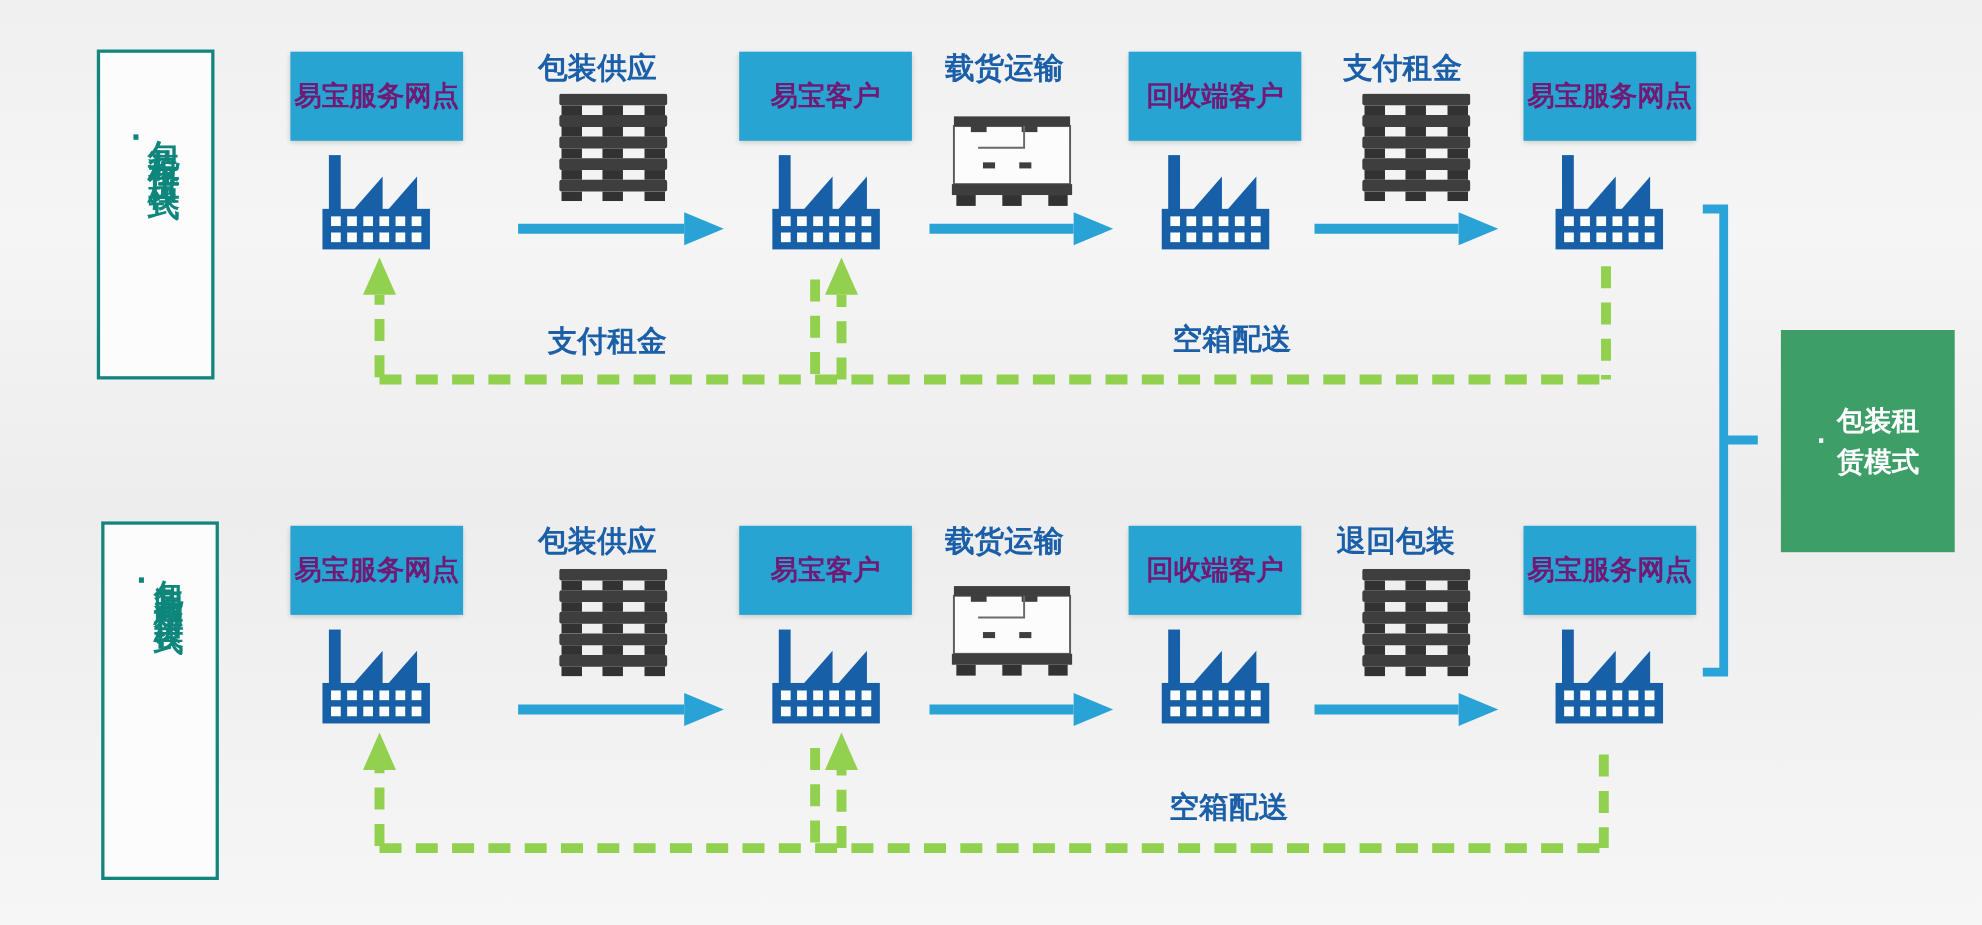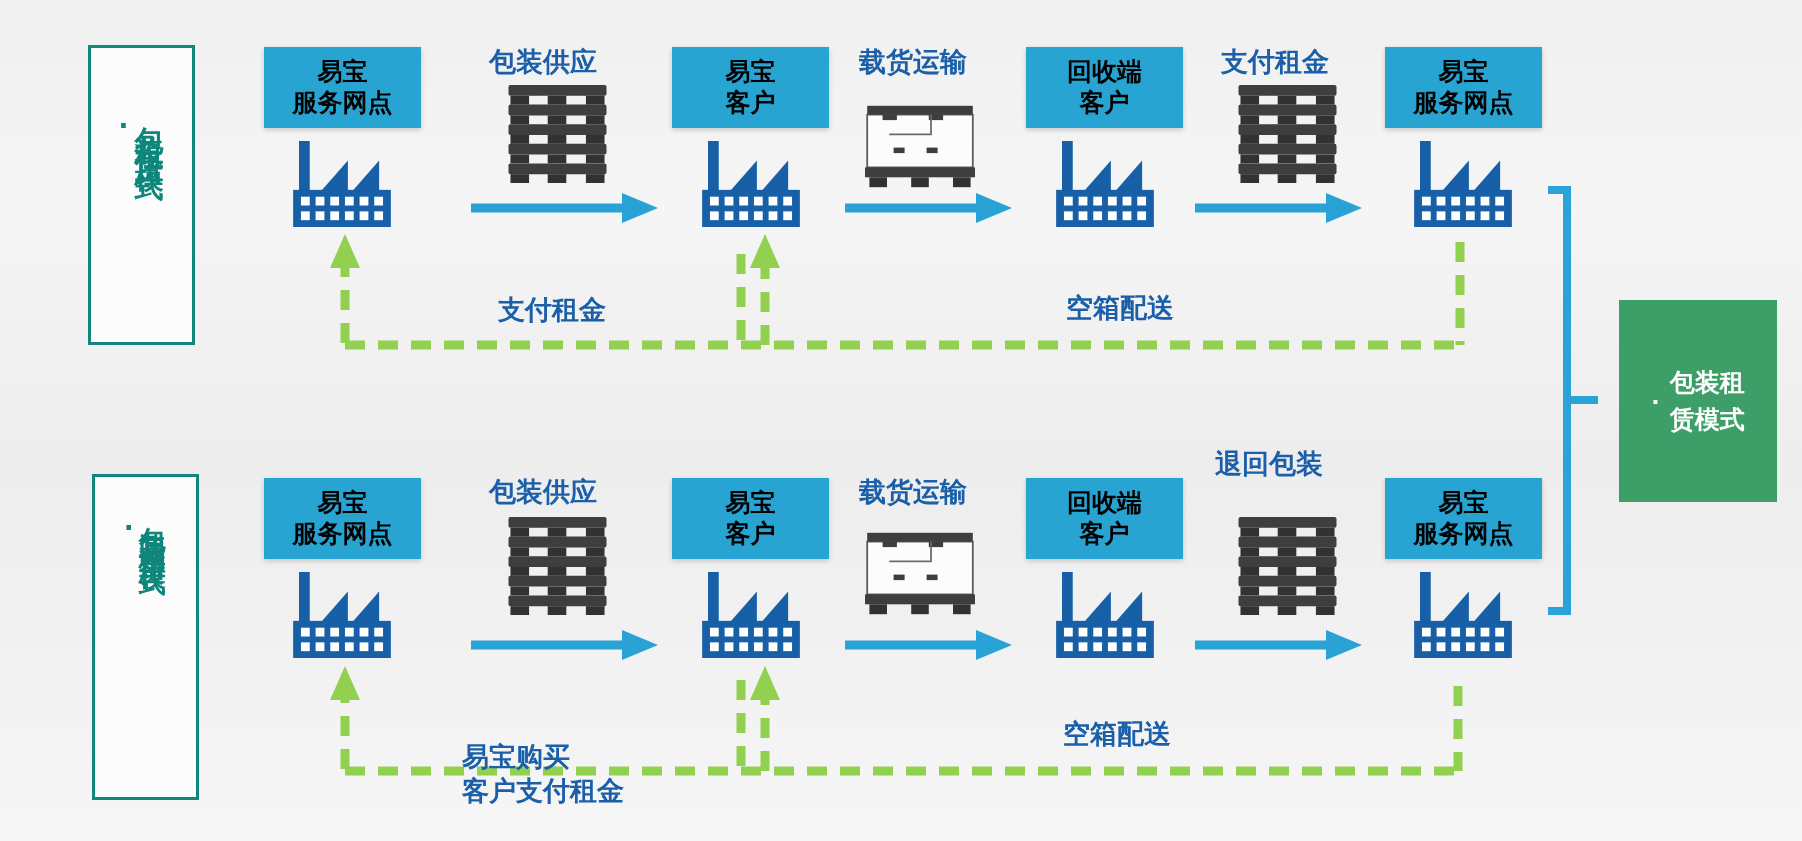--- a/index.html
+++ b/index.html
@@ -3,22 +3,22 @@
 <meta charset="utf-8">
 <style>
   html,body{margin:0;padding:0;background:#f2f2f3;}
   .canvas{
     position:relative;width:1802px;height:841px;overflow:hidden;
     background:linear-gradient(180deg,#f0f0f1 0%,#f5f5f6 25%,#ededee 55%,#f6f6f7 100%);
     font-family:"DejaVu Sans",sans-serif;
   }
   .connector-layer{position:absolute;left:0;top:0;width:1802px;height:841px;}
   .node-box{
-    position:absolute;width:157px;height:81px;background:#28A4D2;color:#000000;
-    display:flex;flex-direction:column;align-items:center;justify-content:center;
+    position:absolute;width:157px;height:81px;background:#28A4D2;color:#701a75;
+    display:flex;flex-direction:row;align-items:center;justify-content:center;
     font-weight:bold;font-size:25px;line-height:1.22;text-align:center;
     box-shadow:0 2px 5px rgba(0,0,0,.18);
   }
   .flow-label{
     position:absolute;transform:translateX(-50%);color:#1A5FA8;font-weight:bold;
     font-size:27px;white-space:nowrap;
   }
   .pay-block{
     position:absolute;color:#1A5FA8;font-weight:bold;font-size:27px;line-height:1.25;
     white-space:nowrap;
@@ -234,26 +234,22 @@
     <span>回收端</span>
     <span>客户</span>
   </div>
   <div class="node-box" style="left:1385px;top:478px;">
     <span>易宝</span>
     <span>服务网点</span>
   </div>
 
   <div class="flow-label" style="left:543px;top:474px;">包装供应</div>
   <div class="flow-label" style="left:913px;top:474px;">载货运输</div>
-  <div class="flow-label" style="left:1269px;top:446px;">退回包装</div>
+  <div class="flow-label" style="left:1269px;top:474px;">退回包装</div>
   <div class="flow-label" style="left:1117px;top:716px;">空箱配送</div>
-  <div class="pay-block" style="left:462px;top:740px;">
-    <div>易宝购买</div>
-    <div>客户支付租金</div>
-  </div>
 
   <svg class="icon" style="left:292px;top:572px;fill:#1760A8;" width="100" height="86">
       <use href="#sym-factory"></use>
     </svg>
   <svg class="icon" style="left:701px;top:572px;fill:#1760A8;" width="100" height="86">
       <use href="#sym-factory"></use>
     </svg>
   <svg class="icon" style="left:1055px;top:572px;fill:#1760A8;" width="100" height="86">
       <use href="#sym-factory"></use>
     </svg>

